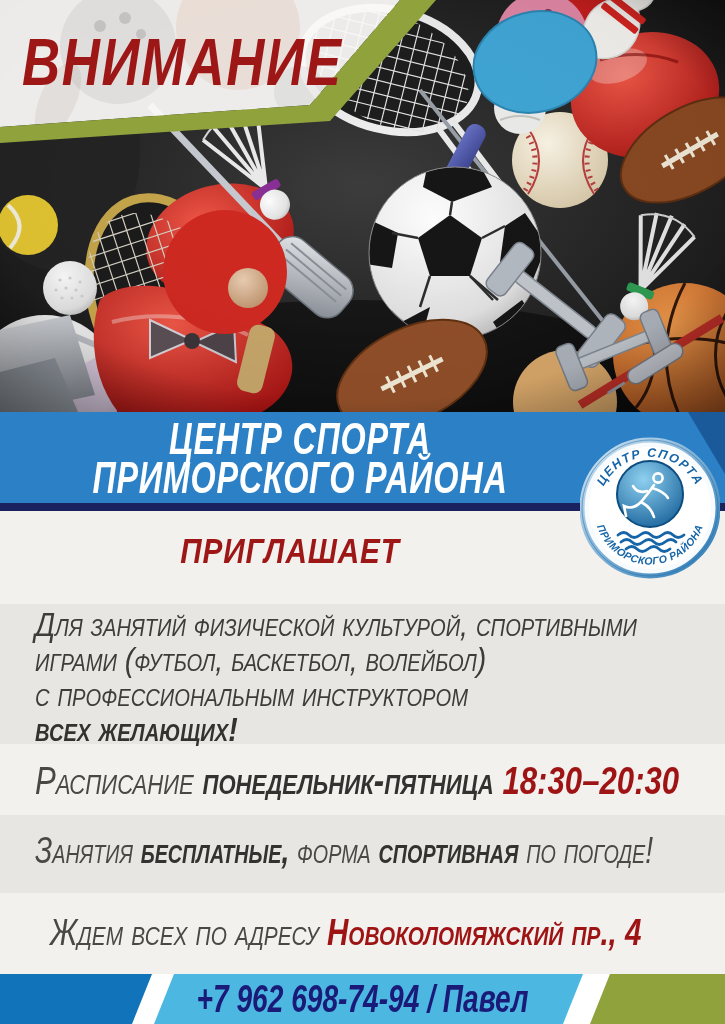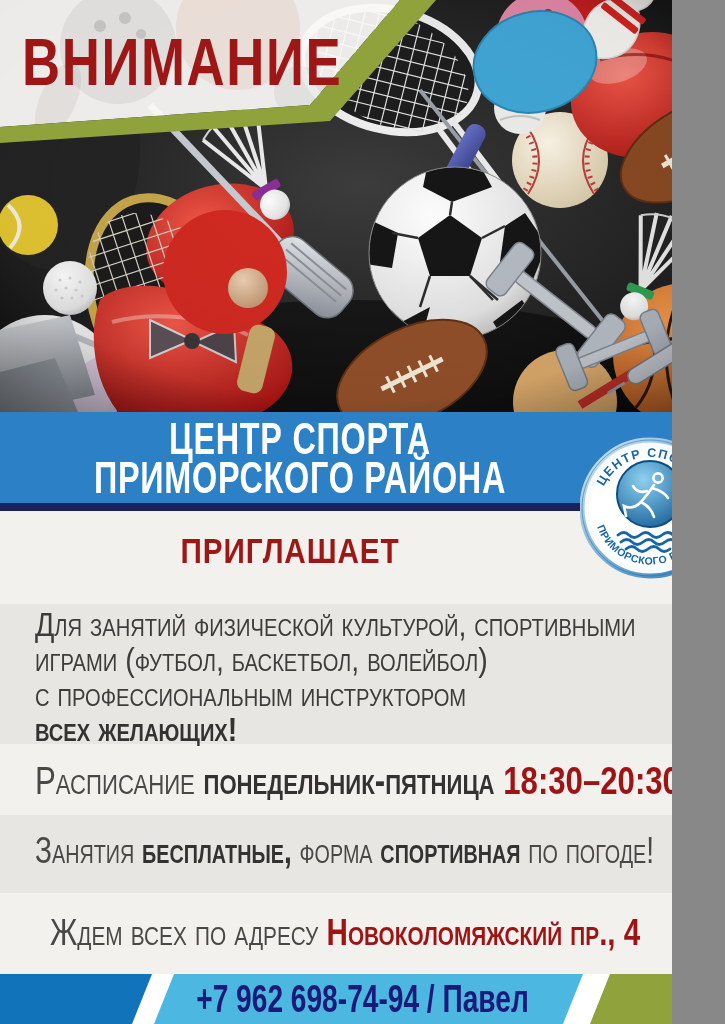--- a/index.html
+++ b/index.html
@@ -1,17 +1,17 @@
 <!DOCTYPE html>
 <html><head>
 <meta charset="utf-8">
 <style>
   html,body{margin:0;padding:0;background:#888;}
-  .poster{position:relative;width:672px;height:1024px;overflow:hidden;
-    background:#f3f1ee;font-family:"Liberation Sans","DejaVu Sans",sans-serif;}
+  .poster{position:relative;width:725px;height:1024px;overflow:hidden;
+    background:#f3f1ee;font-family:"Liberation Sans","DejaVu Sans",sans-serif;font-style:italic;}
   .abs{position:absolute;}
   .sc{font-variant:small-caps;}
 
   
   .attention{left:22px;top:24px;font-size:66px;font-weight:bold;color:#9e1717;
     letter-spacing:2px;transform:scaleX(.8);transform-origin:left top;white-space:nowrap;}
 
   
   .collage{left:0;top:0;width:725px;height:412px;background:#171717;}
 

